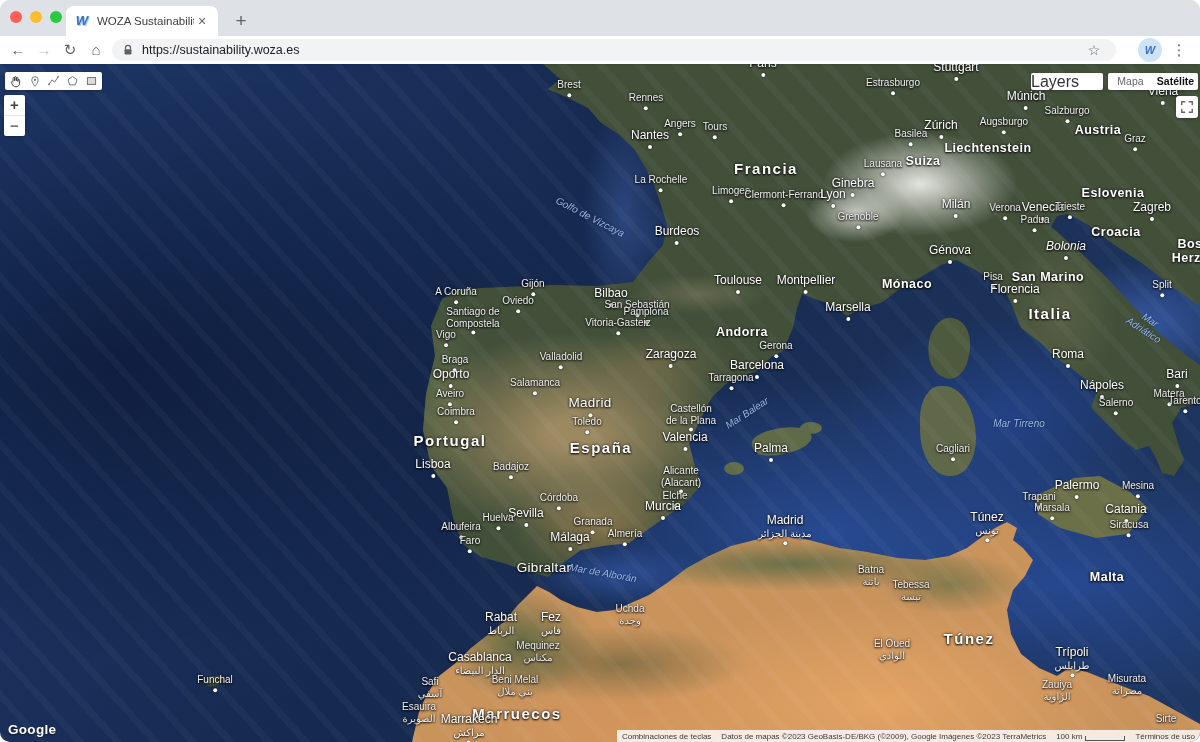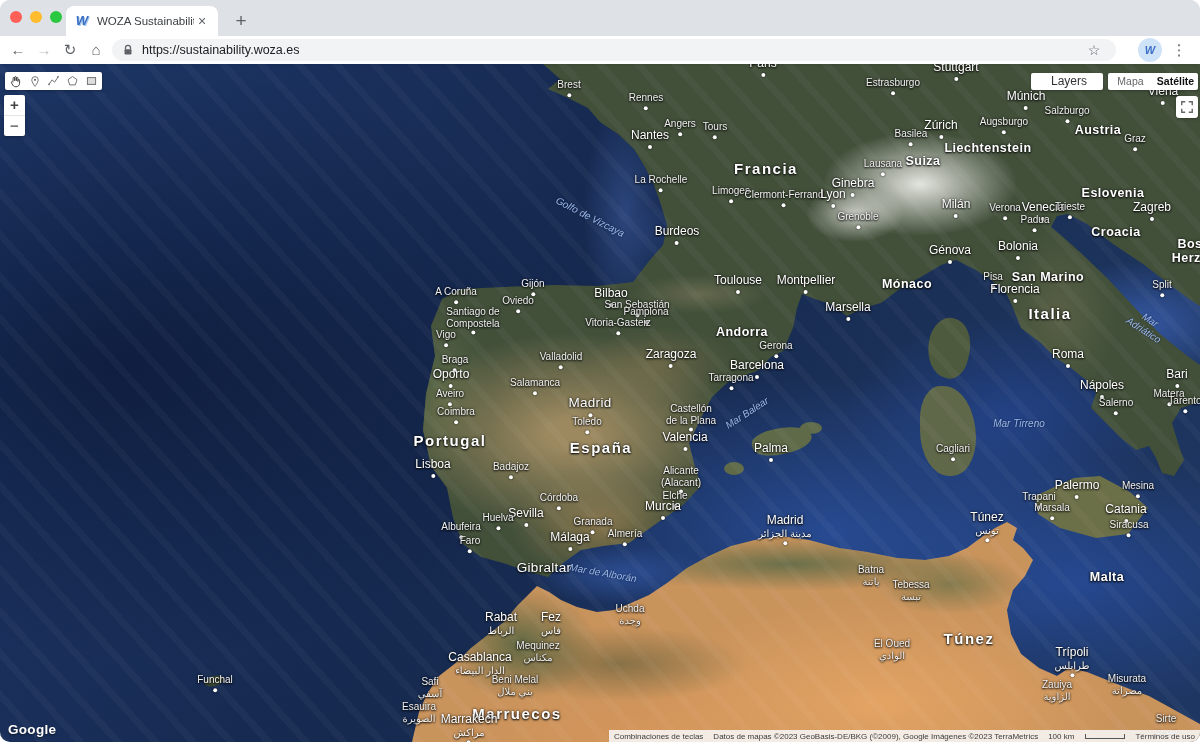--- a/index.html
+++ b/index.html
@@ -83,35 +83,35 @@
       box-shadow:0 0 2px rgba(0,0,0,.9);}
   
   .mtoolbar{position:absolute;left:5px;top:8px;height:18px;background:#fff;border-radius:2px;
       box-shadow:0 1px 3px rgba(0,0,0,.3);display:flex;align-items:center;padding:0 3px;gap:4px;z-index:30;}
   .tool{width:15px;height:15px;cursor:pointer;display:flex;align-items:center;justify-content:center;}
   .zoomctl{position:absolute;left:4px;top:31px;width:21px;background:#fff;border-radius:2px;
       box-shadow:0 1px 3px rgba(0,0,0,.3);z-index:30;text-align:center;}
   .zbtn{height:20px;line-height:20px;font-size:15px;font-weight:bold;color:#444;cursor:pointer;}
   .zbtn+.zbtn{border-top:1px solid #e6e6e6;color:#777;}
   .layersbox{position:absolute;left:1031px;top:9px;width:72px;height:17px;background:#fff;border-radius:2px;
-      box-shadow:0 1px 3px rgba(0,0,0,.3);font-size:12px;color:#333;line-height:17px;padding-left:20px;
+      box-shadow:0 1px 3px rgba(0,0,0,.3);font-size:16px;color:#333;line-height:17px;padding-left:0;
       box-sizing:border-box;cursor:pointer;z-index:30;}
   .maptype{position:absolute;left:1108px;top:9px;width:90px;height:17px;background:#fff;border-radius:2px;
       box-shadow:0 1px 3px rgba(0,0,0,.3);display:flex;z-index:30;font-size:10.5px;line-height:17px;}
   .maptype div{flex:1;text-align:center;cursor:pointer;}
   .mt-map{color:#666;}
   .mt-sat{color:#111;font-weight:bold;}
   .fullscr{position:absolute;left:1176px;top:32px;width:22px;height:22px;background:#fff;border-radius:3px;
       box-shadow:0 1px 3px rgba(0,0,0,.3);display:flex;align-items:center;justify-content:center;cursor:pointer;z-index:30;}
   .glogo{position:absolute;left:8px;bottom:5px;color:#fff;font-size:13.5px;font-weight:bold;letter-spacing:.3px;
       text-shadow:0 1px 2px rgba(0,0,0,.6);z-index:30;cursor:pointer;}
   .attrib{position:absolute;right:0;bottom:0;height:12px;display:flex;align-items:center;
       background:rgba(248,248,248,.87);font-size:8px;color:#3a3a3a;z-index:30;}
   .attrib>div{padding:0 5px;white-space:nowrap;}
-  .scalewrap{display:flex;align-items:center;gap:11px;}
+  .scalewrap{display:flex;align-items:flex-end;gap:3px;}
   .scalebar{width:38px;height:4px;border:1px solid #555;border-top:none;}
 </style>
 </head>
 <body>
 
 <div class="win">
 
   <div class="tabstrip">
     <div class="lights">
       <div class="light" style="background:#ff5f57"></div>
@@ -349,21 +349,21 @@
         <span>Golfo de Vizcaya</span>
       </div>
       <div class="mlabel ci" style="left: 677px; top: 235px;">
         <span>Burdeos</span>
         <i class="dot"></i>
       </div>
       <div class="mlabel ci" style="left: 950px; top: 254px;">
         <span>Génova</span>
         <i class="dot"></i>
       </div>
-      <div class="mlabel ci" style="left: 1018px; top: 250px;">
+      <div class="mlabel ci" style="left: 1066px; top: 250px; font-style: italic;">
         <span>Bolonia</span>
         <i class="dot"></i>
       </div>
       <div class="mlabel co" style="left: 1190px; top: 251px;">
         <span>Bos
 Herze</span>
       </div>
       <div class="mlabel co" style="left: 1048px; top: 277px;">
         <span>San Marino</span>
       </div>

